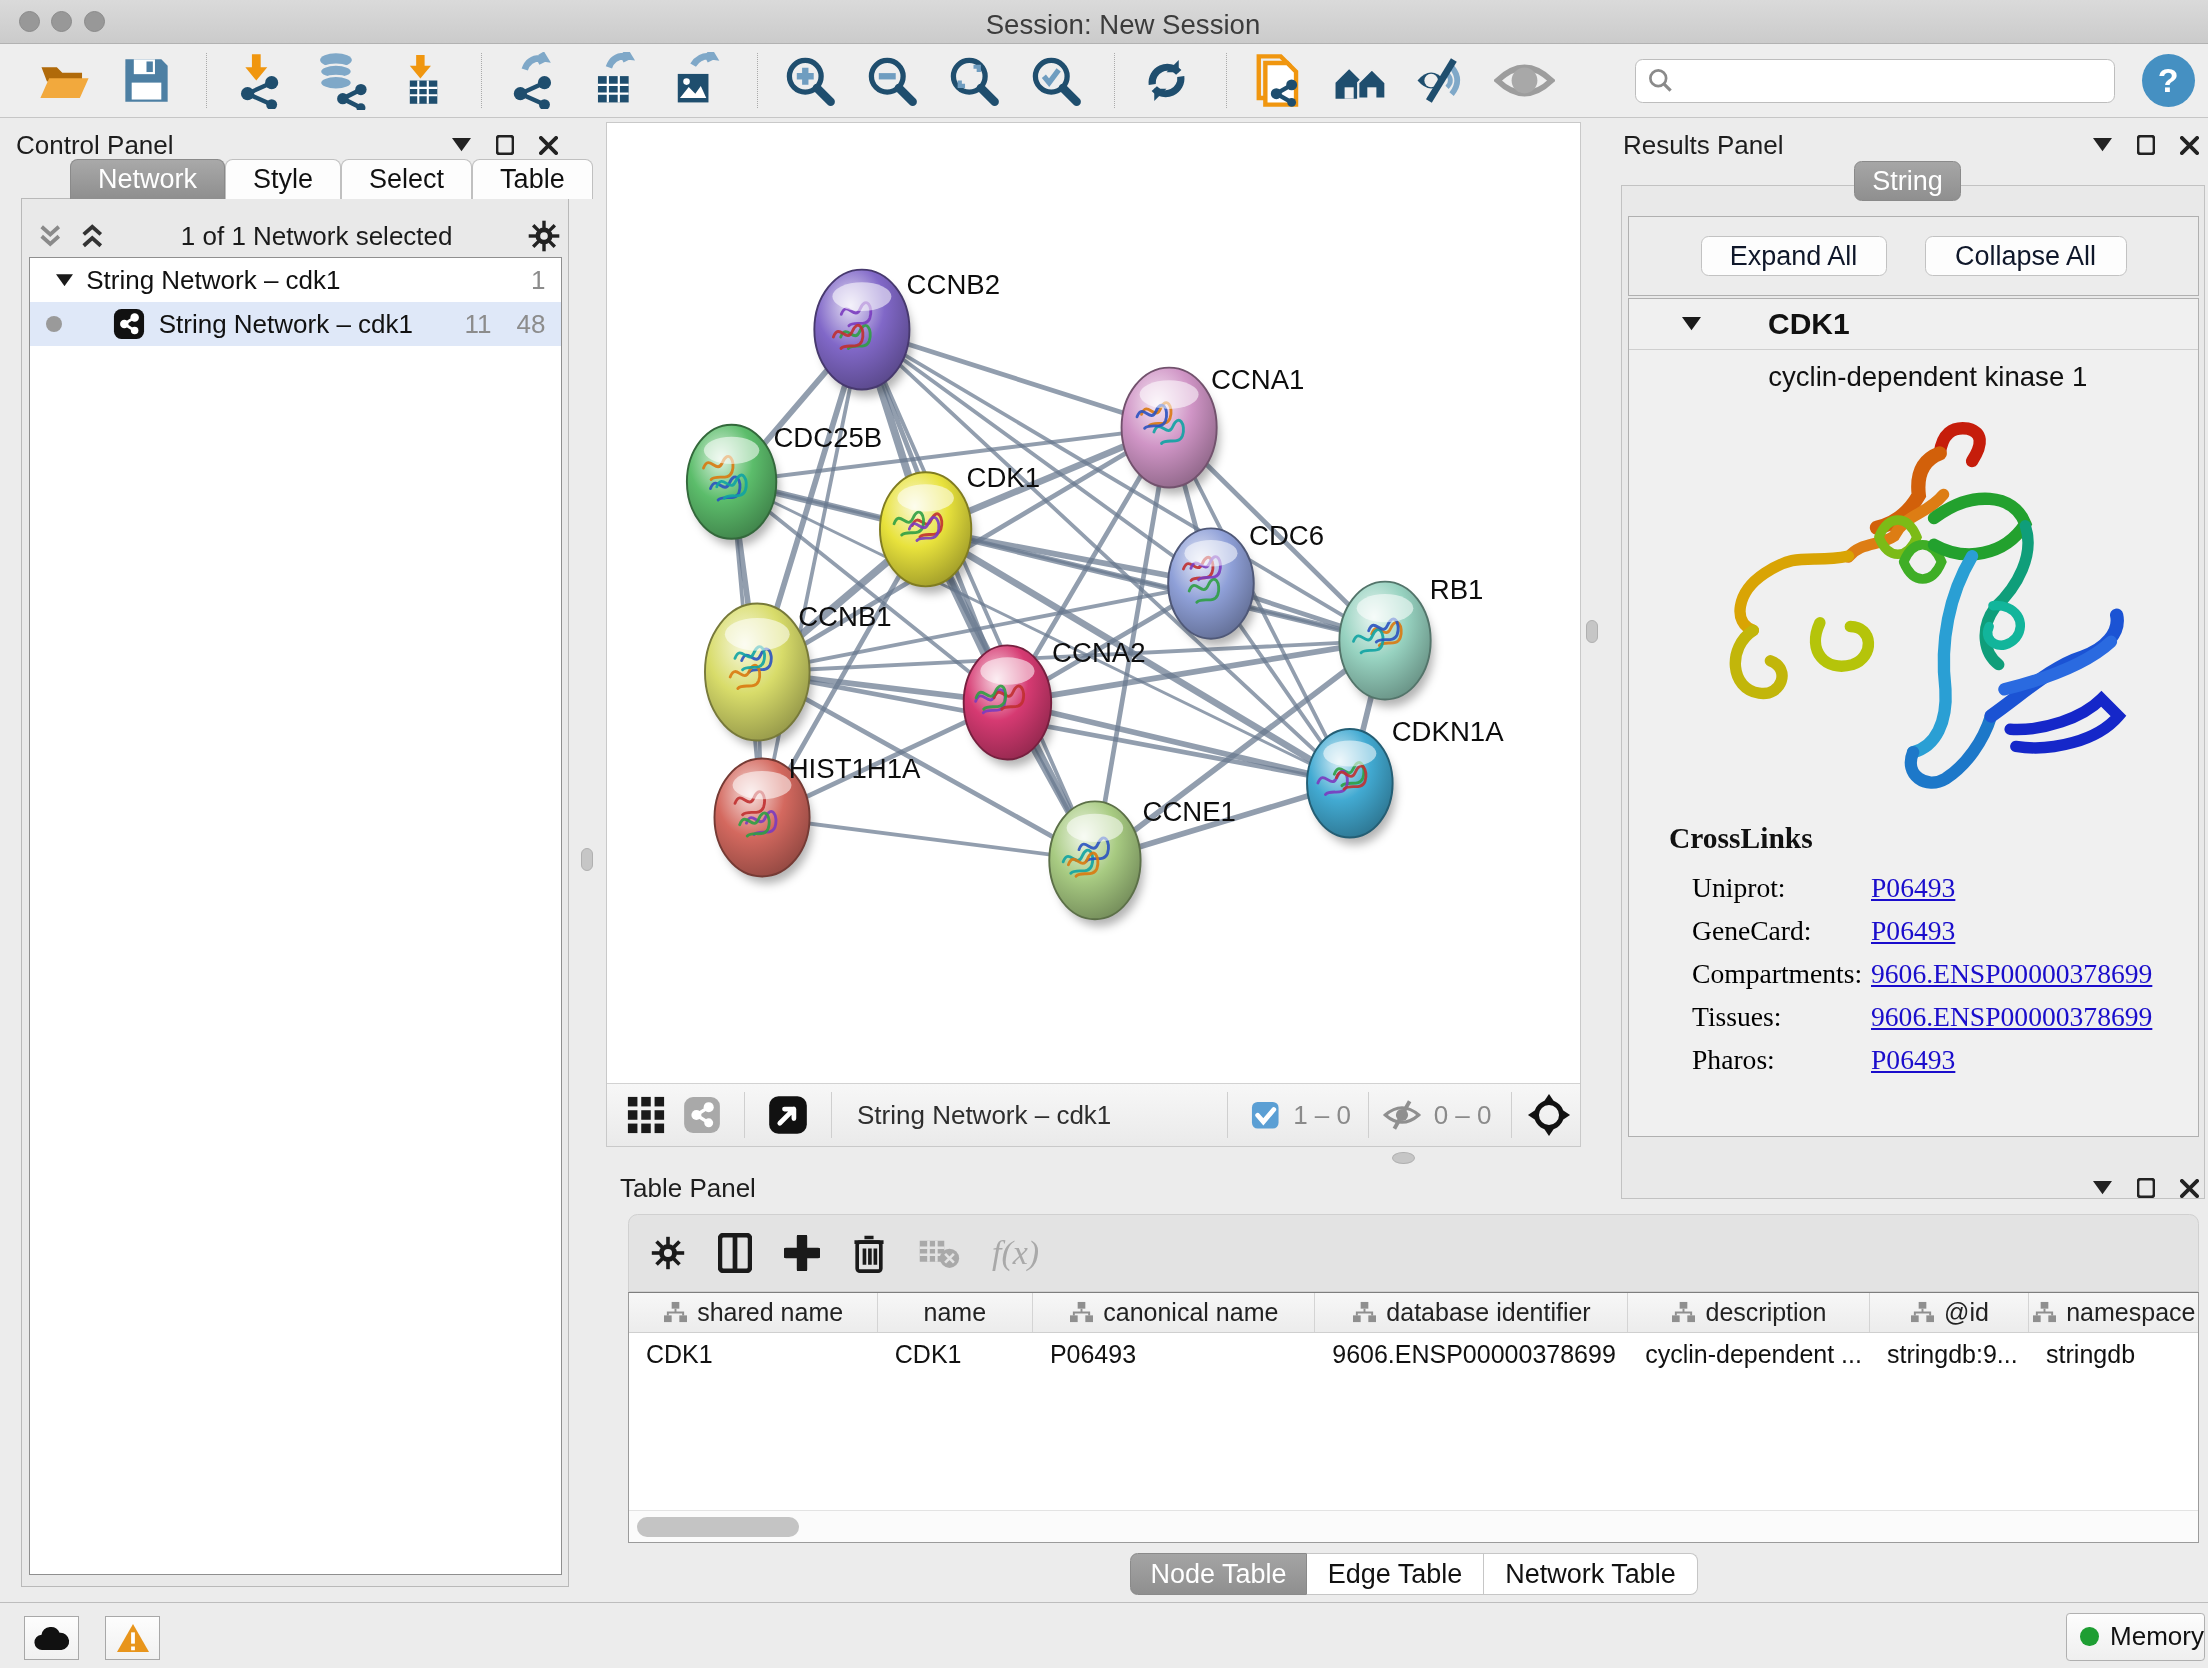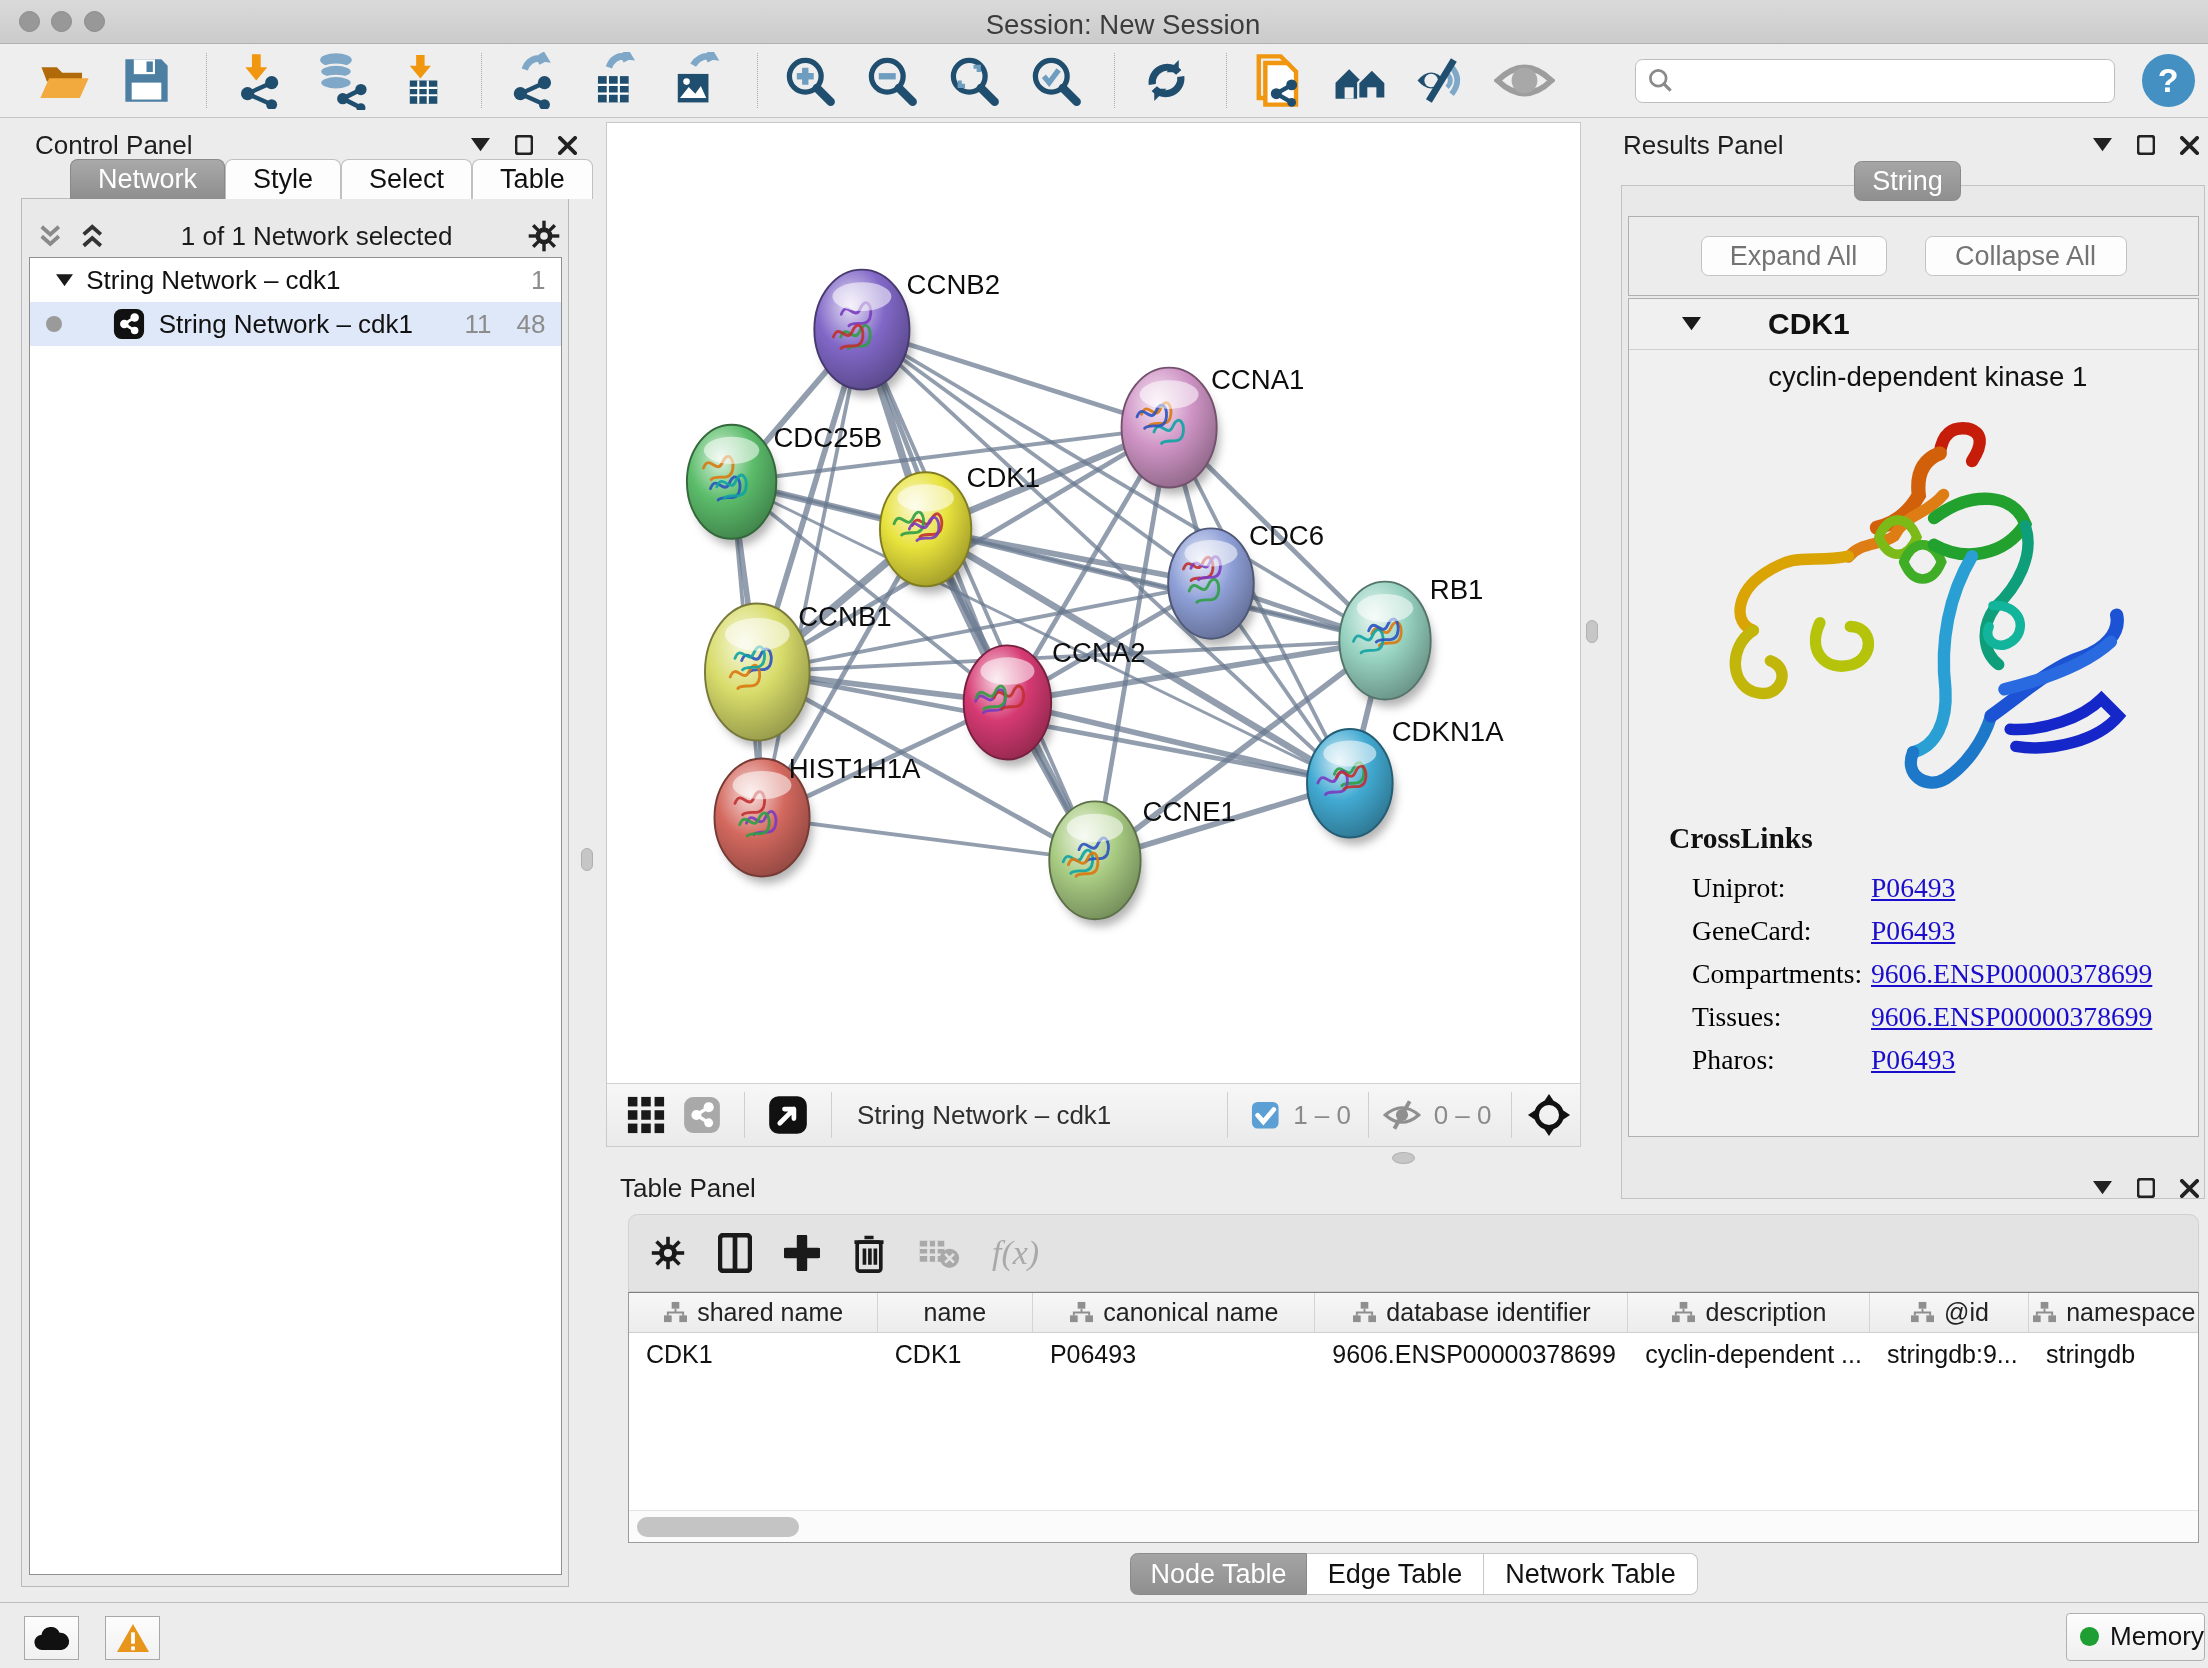--- a/index.html
+++ b/index.html
@@ -41,21 +41,21 @@
 
   
   .net-frame { left:606px; top:122px; width:975px; height:1025px; background:#ffffff; border:1px solid #c9c9c9; }
   .net-bottombar { position:absolute; left:0; bottom:0; width:100%; height:63px;
     background:linear-gradient(#f7f7f7,#eaeaea); border-top:1px solid #d2d2d2; display:flex; align-items:center; }
   .nb-sep { width:0; height:46px; border-left:1px solid #cfcfcf; }
   .nb-txt { font-size:26px; color:#8a8a8a; }
 
   
   .rp-box { background:#ececec; border:1px solid #b0b0b0; }
-  .rp-btn { background:#fdfdfd; border:1px solid #c2c2c2; border-radius:7.6px; font-size:27px; color:#737373;
+  .rp-btn { background:#fdfdfd; border:1px solid #c2c2c2; border-radius:7.6px; font-size:27px; color:#0f172a;
     display:flex; align-items:center; justify-content:center; }
   .serif { font-family:"Liberation Serif", serif; }
   .xlink { color:#1a0dcc; text-decoration:underline; font-size:27.6px; font-family:"Liberation Serif",serif; }
 
   
   .tp-toolbox { left:628px; top:1214px; width:1571px; height:78px; background:#e3e3e3;
     border:1px solid #d0d0d0; border-radius:9.5px 9.5px 0 0; display:flex; align-items:center; padding-left:21px; gap:32px; }
   .tp-table { left:628px; top:1292px; width:1571px; height:251px; background:#ffffff;
     border:1px solid #9b9b9b; border-top:1.9px solid #7e7e7e; }
   .th-row { display:flex; height:40px; background:linear-gradient(#f7f7f7,#ececec); border-bottom:1px solid #cfcfcf; }
@@ -244,21 +244,21 @@
         <circle cx="10" cy="10" r="7" fill="none" stroke="#8a8a8a" stroke-width="2.4"></circle>
         <path d="M15 15 L21 21" stroke="#8a8a8a" stroke-width="2.8"></path>
       </svg>
       <input type="text" placeholder="" style="">
     </div>
     <div class="help-btn">
         <span>?</span>
       </div>
   </div>
 
-  <div class="abs flexc" style="left:35px; top:126px; width:542px; height:38px;">
+  <div class="abs flexc" style="left:16px; top:126px; width:542px; height:38px;">
     <span class="panel-title">Control Panel</span>
     <div class="panel-ctrl" style="margin-left:auto;">
       <svg width="19" height="13.3" viewBox="0 0 20 14">
           <path d="M0 0 h20 l-10 14 z" fill="#222"></path>
         </svg>
       <svg width="18" height="20" viewBox="0 0 19 21">
           <rect x="1" y="1" width="17" height="19" rx="3" fill="none" stroke="#222" stroke-width="3"></rect>
         </svg>
       <svg width="19" height="19" viewBox="0 0 20 20">
           <path d="M2 2 L18 18 M18 2 L2 18" stroke="#222" stroke-width="4" stroke-linecap="round"></path>

